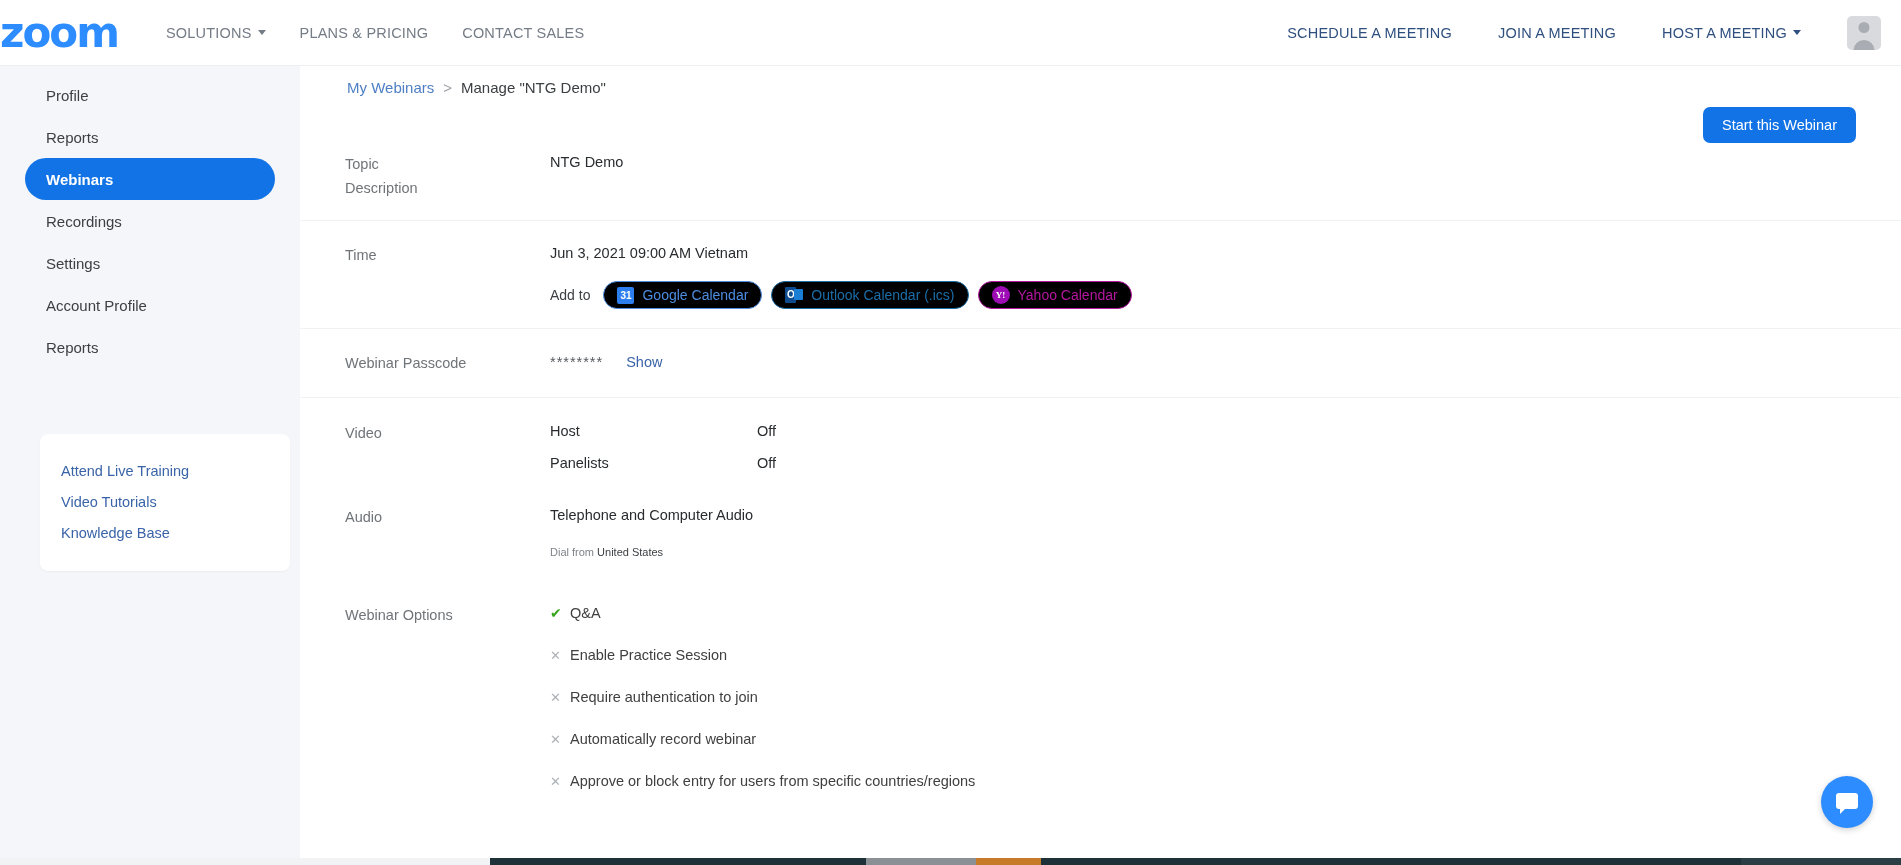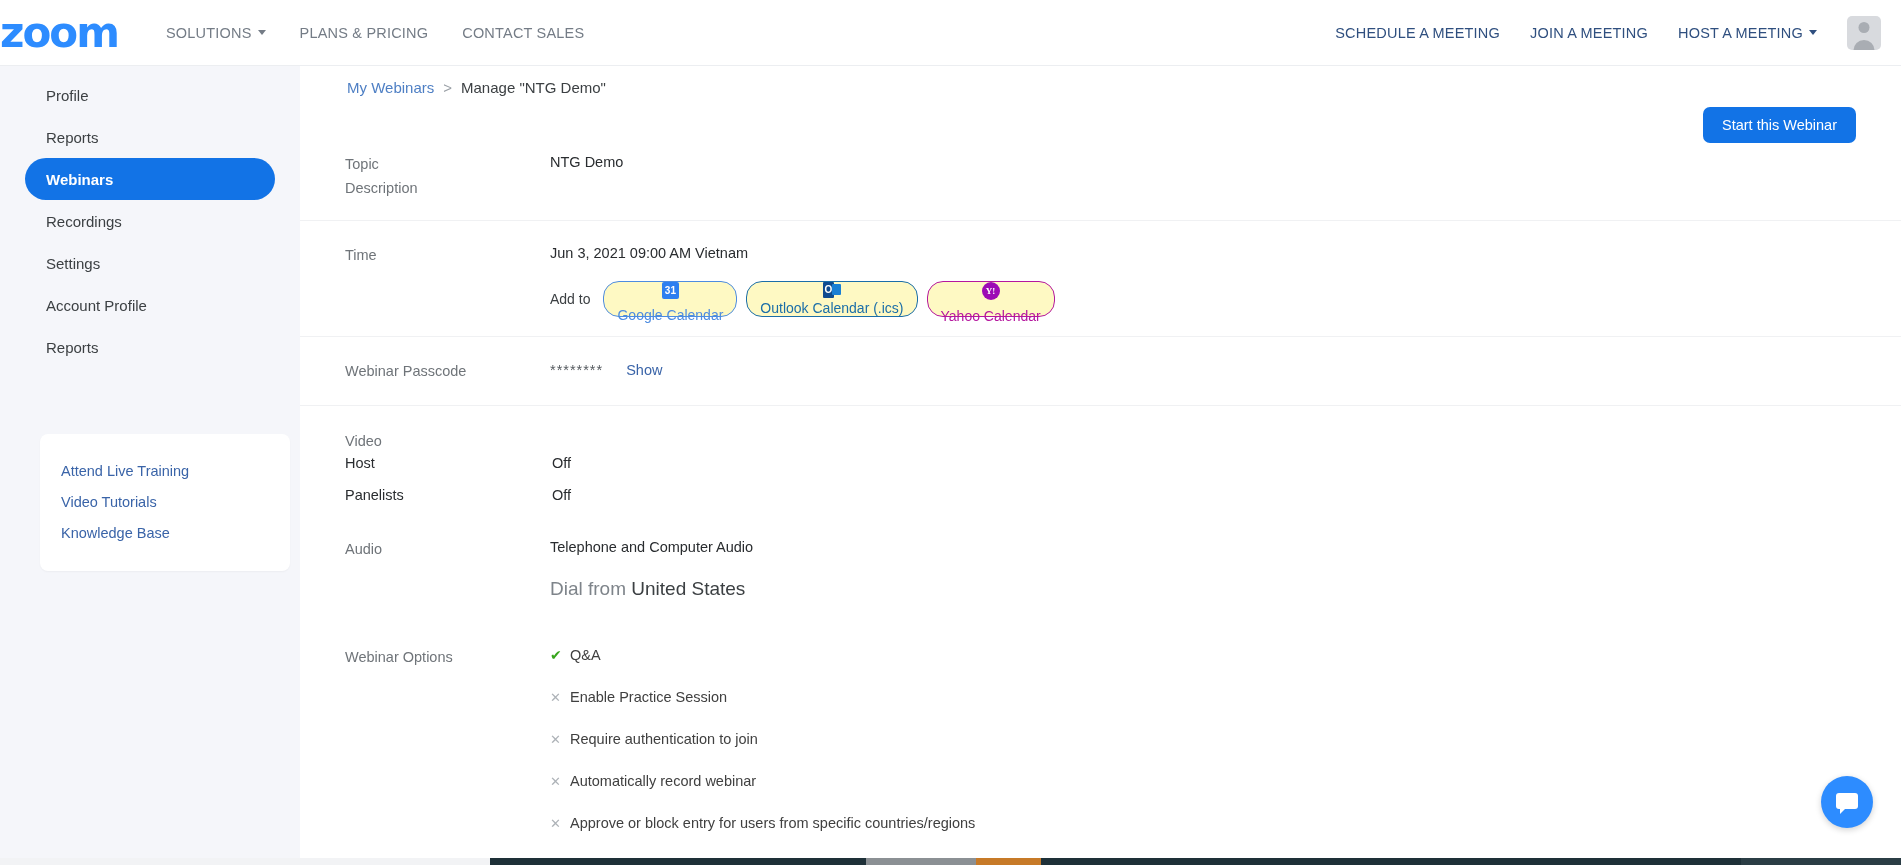--- a/index.html
+++ b/index.html
@@ -22,21 +22,21 @@
     color: #2d8cff; letter-spacing: -2px;
     font-family: "DejaVu Sans", sans-serif;
   }
   .nav-left { display: flex; align-items: center; margin-left: 48px; gap: 34px; }
   .nav-left .nav-item {
     font-size: 14.5px; color: #747c86; letter-spacing: .2px;
     display: flex; align-items: center; gap: 6px; cursor: pointer;
   }
   .caret { width: 0; height: 0; border-left: 4.5px solid transparent;
            border-right: 4.5px solid transparent; border-top: 5px solid currentColor; }
-  .nav-right { position: absolute; right: 20px; display: flex; align-items: center; gap: 30px; }
+  .nav-right { position: absolute; right: 20px; display: flex; align-items: center; gap: 46px; }
   .nav-right .nav-item {
     font-size: 14.5px; color: #2f4f7f; letter-spacing: .2px;
     display: flex; align-items: center; gap: 6px; cursor: pointer;
   }
   .avatar {
     width: 34px; height: 34px; border-radius: 5px; background: #d8dade;
     position: relative; overflow: hidden; cursor: pointer;
   }
   .avatar::before { content:""; position:absolute; top:6px; left:50%; transform:translateX(-50%);
     width:11px; height:11px; border-radius:50%; background:#a9adb3; }
@@ -93,30 +93,30 @@
     width: 199px; flex: none;
     font-size: 14.5px; color: #6f7479; padding-top: 2px;
   }
   .row-body { flex: 1; font-size: 14.5px; color: #292c2f; }
 
   .r-topic { padding-top: 12px; padding-bottom: 6px; }
   .r-desc  { padding-bottom: 24px; }
   .r-time  { padding-top: 24px; padding-bottom: 19px; }
   .r-id    { padding-top: 24px; padding-bottom: 26px; }
   .r-pass  { padding-top: 24px; padding-bottom: 26px; }
-  .r-video { padding-top: 25px; padding-bottom: 8px; flex-direction: column; }
+  .r-video { padding-top: 25px; padding-bottom: 8px; }
   .r-audio { padding-top: 12px; padding-bottom: 22px; }
   .r-opts  { padding-top: 25px; padding-bottom: 20px; }
 
   .addto-line { display: flex; align-items: center; margin-top: 20px; gap: 9px; }
   .addto-label { font-size: 14px; color: #3c4043; margin-right: 4px; }
   .cal-btn {
     display: inline-flex; align-items: center; gap: 8px;
-    height: 36px; padding: 0 13px; border-radius: 16px;
-    background: #fef9c3; font-size: 14px; cursor: pointer; white-space: nowrap; flex-direction: column;
+    height: 28px; padding: 0 13px; border-radius: 16px;
+    background: #000000; font-size: 14px; cursor: pointer; white-space: nowrap;
   }
   .cal-google { border: 1px solid #4d8ce0; color: #4d8ce0; }
   .cal-outlook { border: 1px solid #1b6ea8; color: #1b6ea8; }
   .cal-yahoo  { border: 1px solid #b5179e; color: #b5179e; }
   .ic-google {
     width: 17px; height: 17px; border-radius: 2px; background: #2d7ff0;
     color: #fff; font-size: 10px; font-weight: bold; line-height: 17px; text-align: center;
   }
   .ic-outlook {
     width: 18px; height: 16px; position: relative;
@@ -129,21 +129,21 @@
     color: #fff; font-size: 9px; font-weight: bold; line-height: 18px; text-align: center;
     font-family: "Liberation Serif", serif;
   }
 
   .pass-line { display: flex; align-items: center; gap: 23px; }
   .pass-dots { letter-spacing: 1px; color: #555a5f; }
   .show-link { color: #3a64a8; cursor: pointer; font-size: 14.5px; }
 
   .vid-line { display: flex; margin-bottom: 16px; }
   .vid-who { width: 207px; }
-  .dial-line { margin-top: 23px; font-size: 19px; }
+  .dial-line { margin-top: 23px; font-size: 11px; }
   .dial-from { color: #7e848a; }
   .dial-country { color: #3c4043; }
 
   .opt { display: flex; align-items: center; gap: 9px; margin-bottom: 26px; font-size: 14.5px; }
   .opt:last-child { margin-bottom: 0; }
   .opt .mark-on  { color: #37a51c; font-size: 14px; width: 11px; }
   .opt .mark-off { color: #adb2b7; font-size: 13px; width: 11px; }
   .opt .opt-label { color: #404040; text-align: center; }
 
   

